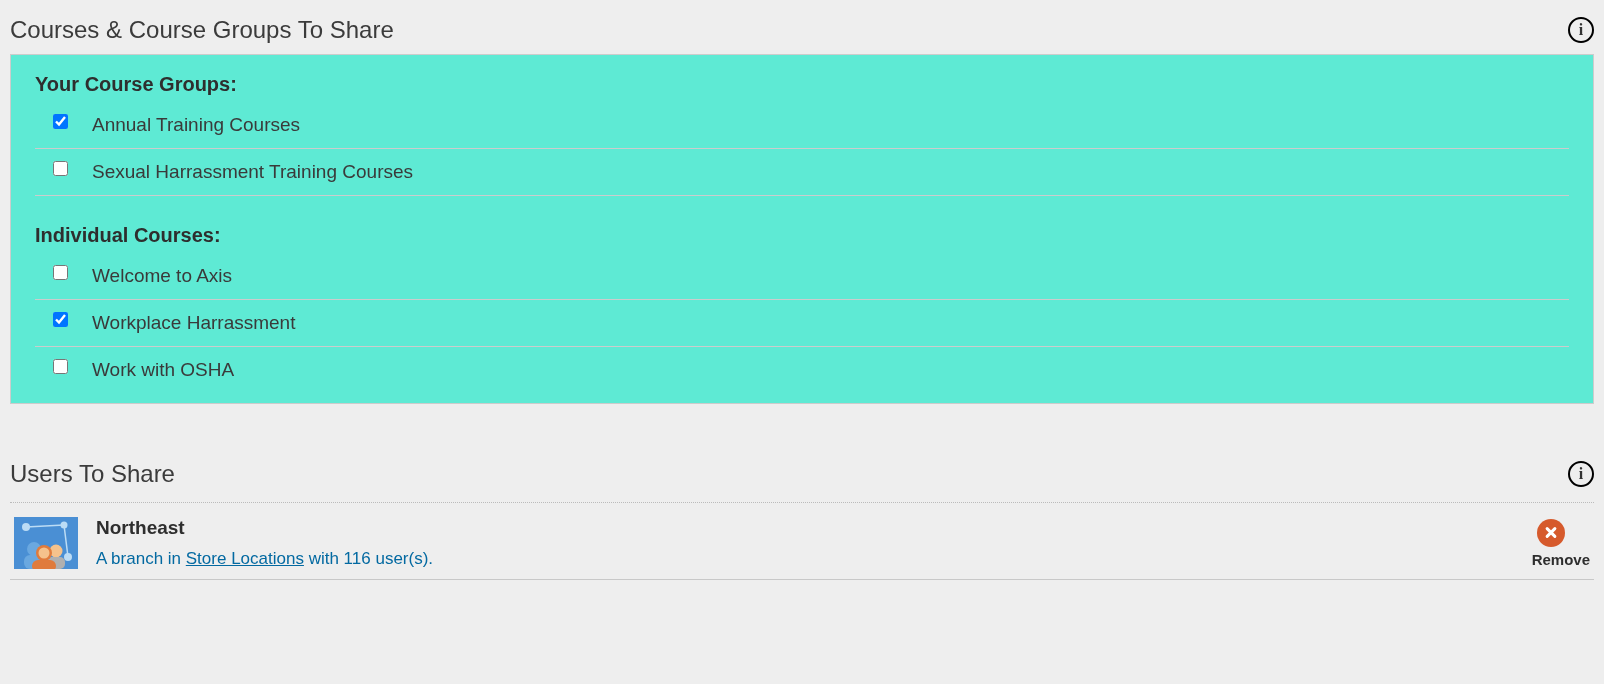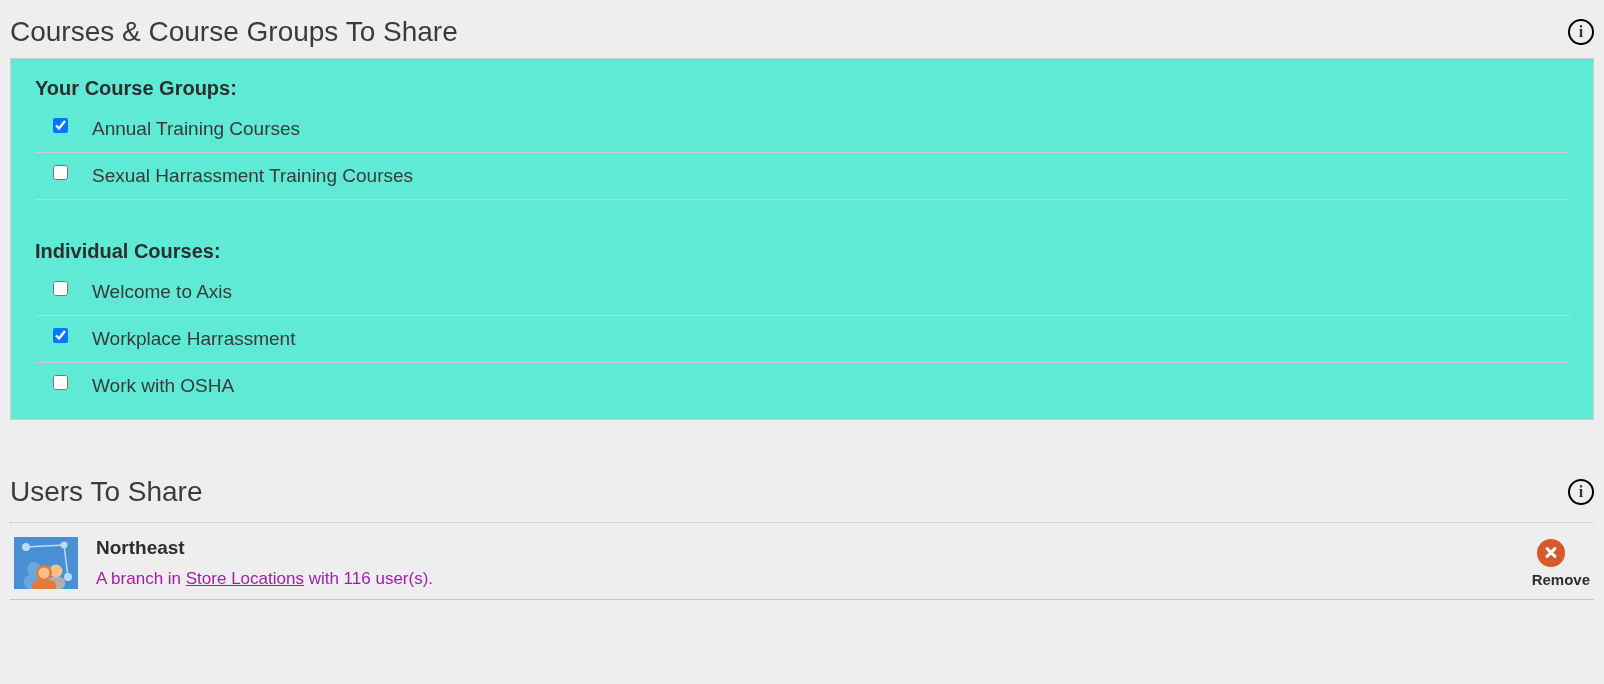--- a/index.html
+++ b/index.html
@@ -10,21 +10,21 @@
     color: #333;
     padding: 10px;
   }
   .section-header {
     display: flex;
     align-items: center;
     justify-content: space-between;
     padding: 6px 0 10px 0;
   }
   .section-title {
-    font-size: 28px;
+    font-size: 24px;
     font-weight: 400;
     color: #3b3b3b;
     margin: 0;
     text-align: right;
   }
   .info-circle {
     width: 26px;
     height: 26px;
     border: 2.5px solid #000;
     border-radius: 50%;
@@ -41,21 +41,21 @@
     border: 1px solid #ccc;
     padding: 18px 24px 10px 24px;
   }
   .group-heading {
     font-size: 20px;
     font-weight: 700;
     margin: 0 0 6px 0;
     color: #2e2e2e;
   }
   .group-heading.second {
-    margin-top: 40px;
+    margin-top: 28px;
   }
   .check-row {
     display: flex;
     align-items: flex-start;
     padding: 12px 0 12px 18px;
     border-bottom: 1px solid #ccc;
     font-size: 19px;
     color: #3a3a3a;
   }
   .check-row:last-child { border-bottom: none; }
@@ -84,21 +84,21 @@
   }
   .user-info { flex: 1; }
   .user-name {
     font-size: 19px;
     font-weight: 700;
     color: #2e2e2e;
     margin: 0;
   }
   .user-desc {
     font-size: 17px;
-    color: #a21caf;
+    color: #0369a1;
     margin-top: 10px;
   }
   .user-desc .underlined { text-decoration: underline; }
   .remove-col {
     display: flex;
     flex-direction: column;
     align-items: center;
     cursor: pointer;
   }
   .remove-x {

